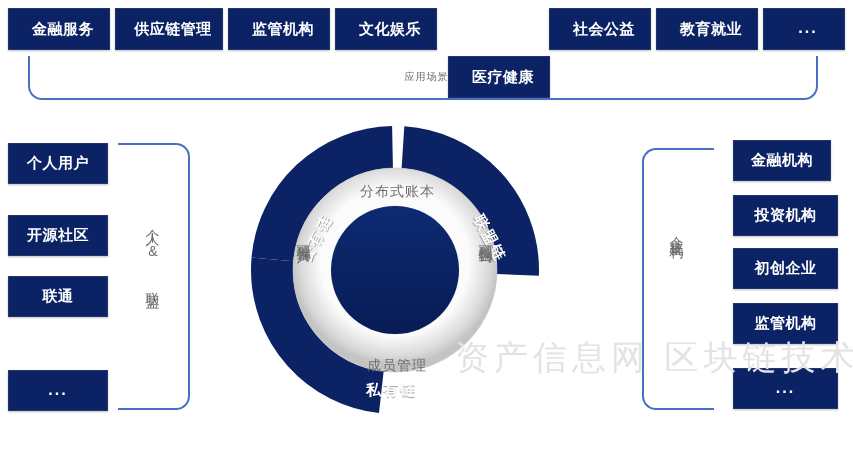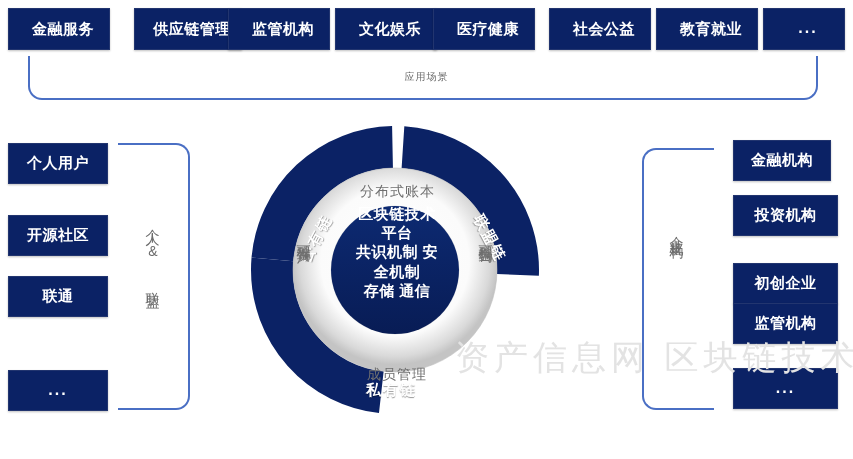--- a/index.html
+++ b/index.html
@@ -115,45 +115,45 @@
     pointer-events:none;
   }
 </style>
 </head>
 <body>
 
 <div class="stage">
 
   <div id="top-row">
       <div class="nbox" style="left: 8px; width: 102px;">金融服务</div>
-      <div class="nbox" style="left: 115px; width: 108px; margin-left: 19px;">供应链管理</div>
+      <div class="nbox" style="left: 115px; width: 108px;">供应链管理</div>
       <div class="nbox" style="left: 228px; width: 102px;">监管机构</div>
       <div class="nbox" style="left: 335px; width: 102px;">文化娱乐</div>
-      <div class="nbox" style="left: 433px; width: 102px;">医疗健康</div>
+      <div class="nbox" style="left: 448px; width: 102px; margin-top: 48px;">医疗健康</div>
       <div class="nbox" style="left: 549px; width: 102px; text-align: center;">社会公益</div>
       <div class="nbox" style="left: 656px; width: 102px;">教育就业</div>
       <div class="nbox dots" style="left: 763px; width: 82px;">...</div>
     </div>
 
   <div class="hbracket" style="left:28px;top:56px;width:790px;height:44px;"></div>
   <div class="hbracket-label" style="left:0;top:70px;width:853px;text-align:center;">应用场景</div>
 
   <div id="left-col">
       <div class="nbox" style="left: 8px; width: 100px; top: 143px; height: 41px;">个人用户</div>
       <div class="nbox" style="left: 8px; width: 100px; top: 215px; height: 41px;">开源社区</div>
       <div class="nbox" style="left: 8px; width: 100px; top: 276px; height: 41px;">联通</div>
       <div class="nbox dots" style="left: 8px; width: 100px; top: 370px; height: 41px;">...</div>
     </div>
   <div class="vbracket left" style="left:118px;top:143px;width:72px;height:267px;"></div>
   <div class="vlabel" style="left:146px;top:218px;">个人 &amp; 联盟</div>
 
   <div id="right-col">
       <div class="nbox" style="left: 733px; width: 98px; top: 140px; height: 41px;">金融机构</div>
       <div class="nbox" style="left: 733px; width: 105px; top: 195px; height: 41px;">投资机构</div>
-      <div class="nbox" style="left: 733px; width: 105px; top: 248px; height: 41px; margin-top: 15px;">初创企业</div>
+      <div class="nbox" style="left: 733px; width: 105px; top: 248px; height: 41px;">初创企业</div>
       <div class="nbox" style="left: 733px; width: 105px; top: 303px; height: 41px;">监管机构</div>
       <div class="nbox dots" style="left: 733px; width: 105px; top: 368px; height: 41px;">...</div>
     </div>
   <div class="vbracket right" style="left:642px;top:148px;width:72px;height:262px;"></div>
   <div class="vlabel" style="left:670px;top:225px;">企业机构</div>
 
   <div id="donut">
     <svg width="288" height="288" viewBox="0 0 288 288" aria-hidden="true">
       <defs>
         <radialGradient id="midRing" cx="50%" cy="45%" r="62%">
@@ -180,33 +180,26 @@
         <circle cx="144" cy="144" r="123" fill="none" stroke="#0b2265" stroke-width="42" stroke-dasharray="180 590" stroke-dashoffset="180" transform="rotate(-90 144 144)"></circle>
       </g>
 
       <circle cx="144" cy="144" r="83" fill="none" stroke="url(#midRing)" stroke-width="38"></circle>
       <circle cx="144" cy="144" r="102" fill="none" stroke="#bdbdbd" stroke-width="1" opacity=".55"></circle>
       <circle cx="144" cy="144" r="64" fill="none" stroke="#c9c9c9" stroke-width="1" opacity=".5"></circle>
 
       <circle cx="144" cy="144" r="64" fill="url(#coreGrad)"></circle>
     </svg>
 
-    <div id="core-text">
-        <div>区块链技术</div>
-        <div>平台</div>
-        <div>共识机制 安</div>
-        <div>全机制</div>
-        <div>存储 通信</div>
-      </div>
     <div id="ring-labels">
         <div class="ring-label outer-label" style="left: 40px; top: 103px; transform: rotate(-62deg);">公有链</div>
         <div class="ring-label outer-label" style="left: 213px; top: 103px; transform: rotate(62deg);">联盟链</div>
         <div class="ring-label outer-label" style="left: 115px; top: 255px; transform: rotate(0deg);">私有链</div>
         <div class="ring-label mid-label" style="left: 109px; top: 57px;">分布式账本</div>
         <div class="ring-label mid-label" style="left: 46px; top: 108px; writing-mode: vertical-rl; text-orientation: upright; letter-spacing: 1px; line-height: 1;">可编程资产</div>
         <div class="ring-label mid-label" style="left: 228px; top: 108px; writing-mode: vertical-rl; text-orientation: upright; letter-spacing: 1px; line-height: 1;">可编程合约</div>
-        <div class="ring-label mid-label" style="left: 116px; top: 240px;">成员管理</div>
+        <div class="ring-label mid-label" style="left: 116px; top: 231px;">成员管理</div>
       </div>
   </div>
 
   <div id="watermark">资产信息网 区块链技术</div>
 
 </div>
 
 </body></html>

